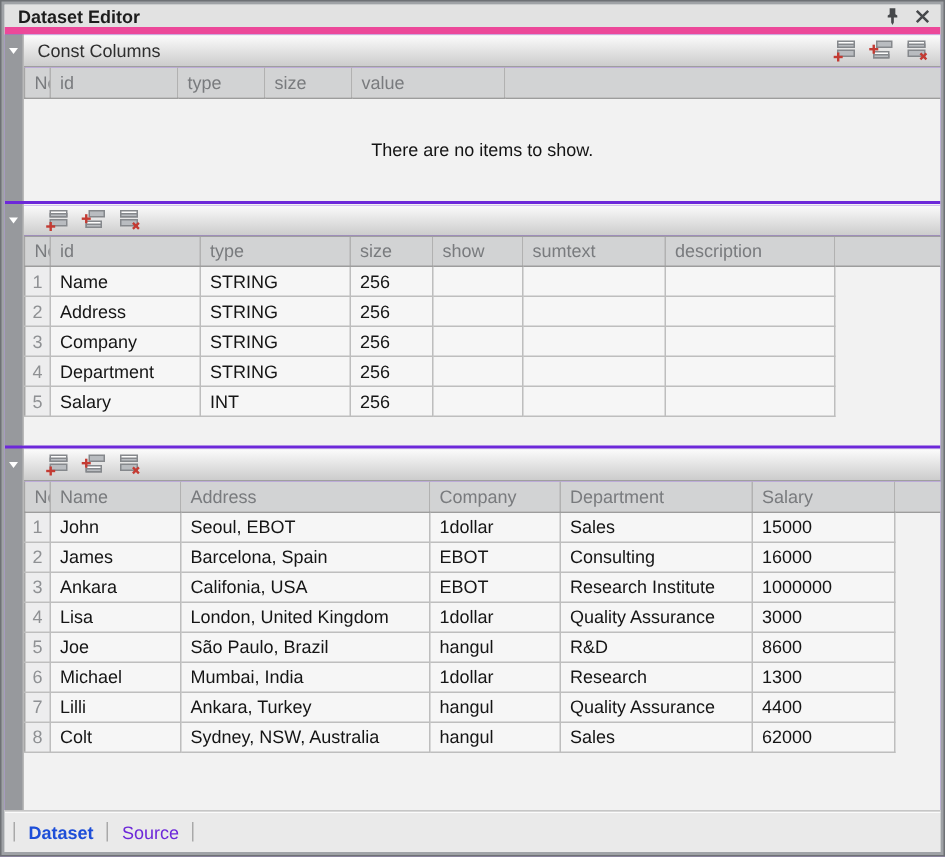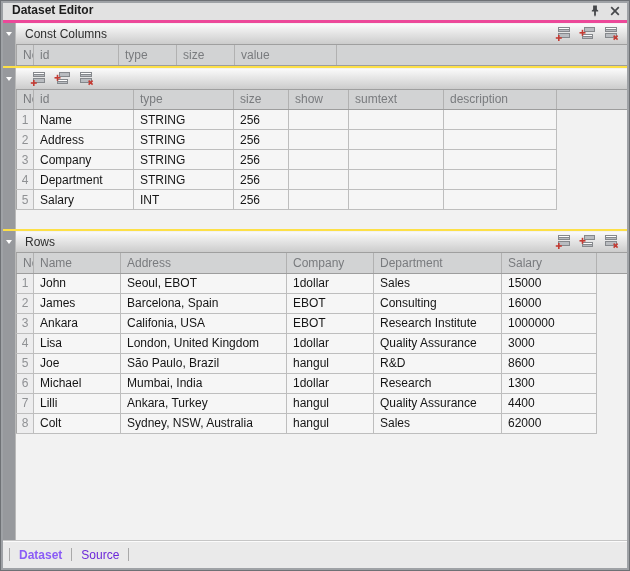--- a/index.html
+++ b/index.html
@@ -11,31 +11,31 @@
   }
   .frame {
     position:absolute; inset:0;
     border:1px solid #6e7175; background:#9fa2a6; padding:2px;
     display:flex; flex-direction:column;
   }
   .inner { flex:1; display:flex; flex-direction:column; background:#e6e6e6; overflow:hidden; }
 
   
   .titlebar {
-    height:20px; flex:0 0 20px; background:#e2e2e2; border-bottom:3px solid #ec4899;
-    display:flex; padding:0 3px 0 9px;
+    height:20px; flex:0 0 20px; background:#e2e2e2; border-bottom:5px solid #ec4899;
+    display:flex; align-items:center; padding:0 3px 0 9px;
   }
   .titlebar .t { font-weight:bold; color:#1c1c1c; flex:1; }
   .tb-btn {
     width:19px; height:16px; border:0; background:transparent; padding:0; margin-left:1px;
     display:flex; align-items:center; justify-content:center; cursor:default;
   }
 
   
-  .sections { flex:1; display:flex; flex-direction:column; background:#fde047; min-height:0; }
+  .sections { flex:1; display:flex; flex-direction:column; background:#6d28d9; min-height:0; }
   .section { display:flex; min-height:0; }
   .section + .section { margin-top:2px; }
   .section.grow { flex:1; }
   .strip { width:13px; flex:0 0 13px; background:#97999d; border-right:1px solid #b9b9b9; position:relative; }
   .strip .tri {
     position:absolute; top:9px; left:3px; width:0; height:0;
     border-left:3.5px solid transparent; border-right:3.5px solid transparent;
     border-top:4.5px solid #ffffff;
   }
   .sec-main { flex:1; display:flex; flex-direction:column; min-width:0; }
@@ -76,21 +76,21 @@
   .pad-grow { flex:1; }
 
   
   .footer {
     height:28px; flex:0 0 28px; background:#eaeaea;
     border-top:1px solid #c6c6c6; box-shadow:inset 0 1px 0 #fbfbfb;
     display:flex; align-items:center; padding-left:6px; gap:9px;
   }
   .footer .sep { width:1px; height:13px; background:#a9a9a9; }
   .footer .tab { color:#6d28d9; cursor:default; }
-  .footer .tab.active { color:#8b5cf6; font-weight:bold; }
+  .footer .tab.active { color:#1d4ed8; font-weight:bold; }
 </style>
 </head>
 <body>
 
 <div class="frame">
   <div class="inner">
 
     <div class="titlebar">
       <span class="t">Dataset Editor</span>
       <button class="tb-btn">
@@ -158,20 +158,21 @@
                     <th>No</th>
                     <th>id</th>
                     <th>type</th>
                     <th>size</th>
                     <th>value</th>
                     <th class="filler"></th>
                   </tr>
                 </thead>
                 <tbody></tbody>
               </table>
+            <div class="empty">There are no items to show.</div>
           </div>
         </div>
       </div>
 
       <div class="section">
         <div class="strip">
           <span class="tri"></span>
         </div>
         <div class="sec-main">
           <div class="sec-header">
@@ -285,21 +286,20 @@
           </div>
         </div>
       </div>
 
       <div class="section grow">
         <div class="strip">
           <span class="tri"></span>
         </div>
         <div class="sec-main">
           <div class="sec-header">
-            <span class="sec-title">Rows</span>
             <span class="sec-tools" style="display:flex;">
                 <button class="tool-btn">
                   <svg width="17" height="16" viewBox="0 0 17 16">
                     <rect x="3.5" y="1.5" width="11" height="4" fill="#fdfdfd" stroke="#85888c"></rect>
                     <rect x="3.5" y="3.5" width="11" height="2" fill="#b9bcc0" stroke="#85888c"></rect>
                     <rect x="3.5" y="7.5" width="11" height="4" fill="#b9bcc0" stroke="#85888c"></rect>
                     <rect x="0.8" y="11.2" width="6" height="1.6" fill="#c43b33"></rect>
                     <rect x="3" y="9" width="1.6" height="6" fill="#c43b33"></rect>
                   </svg>
                 </button>

